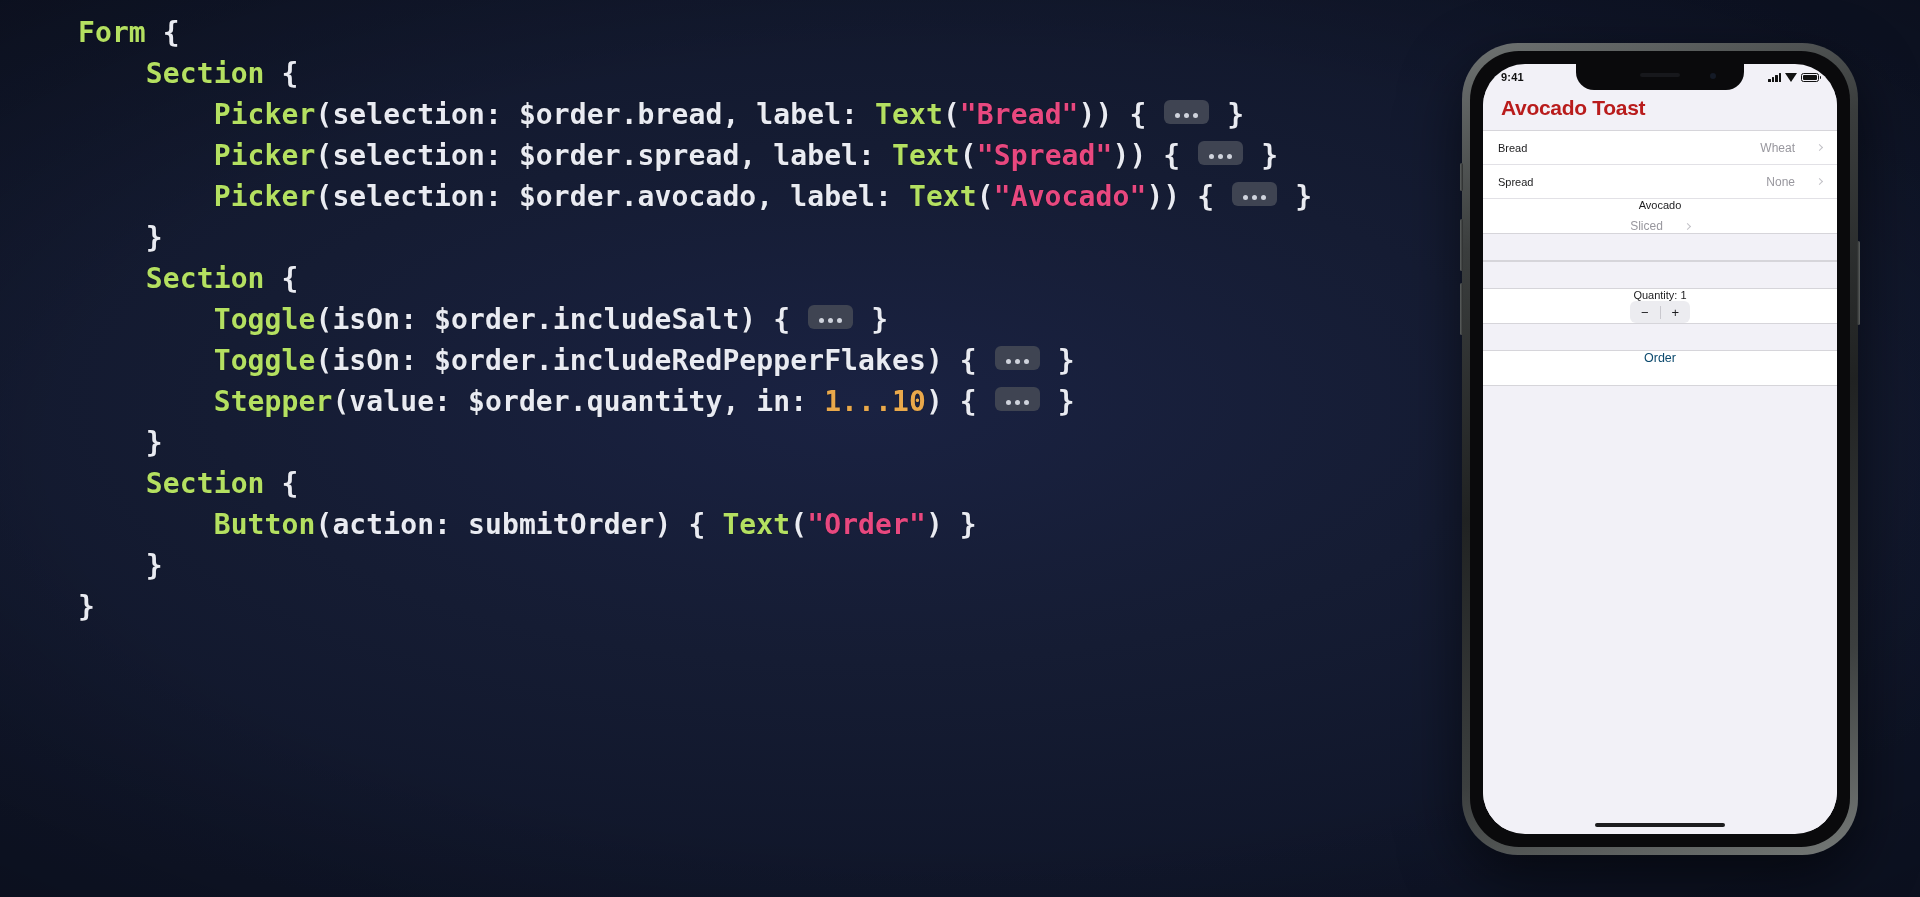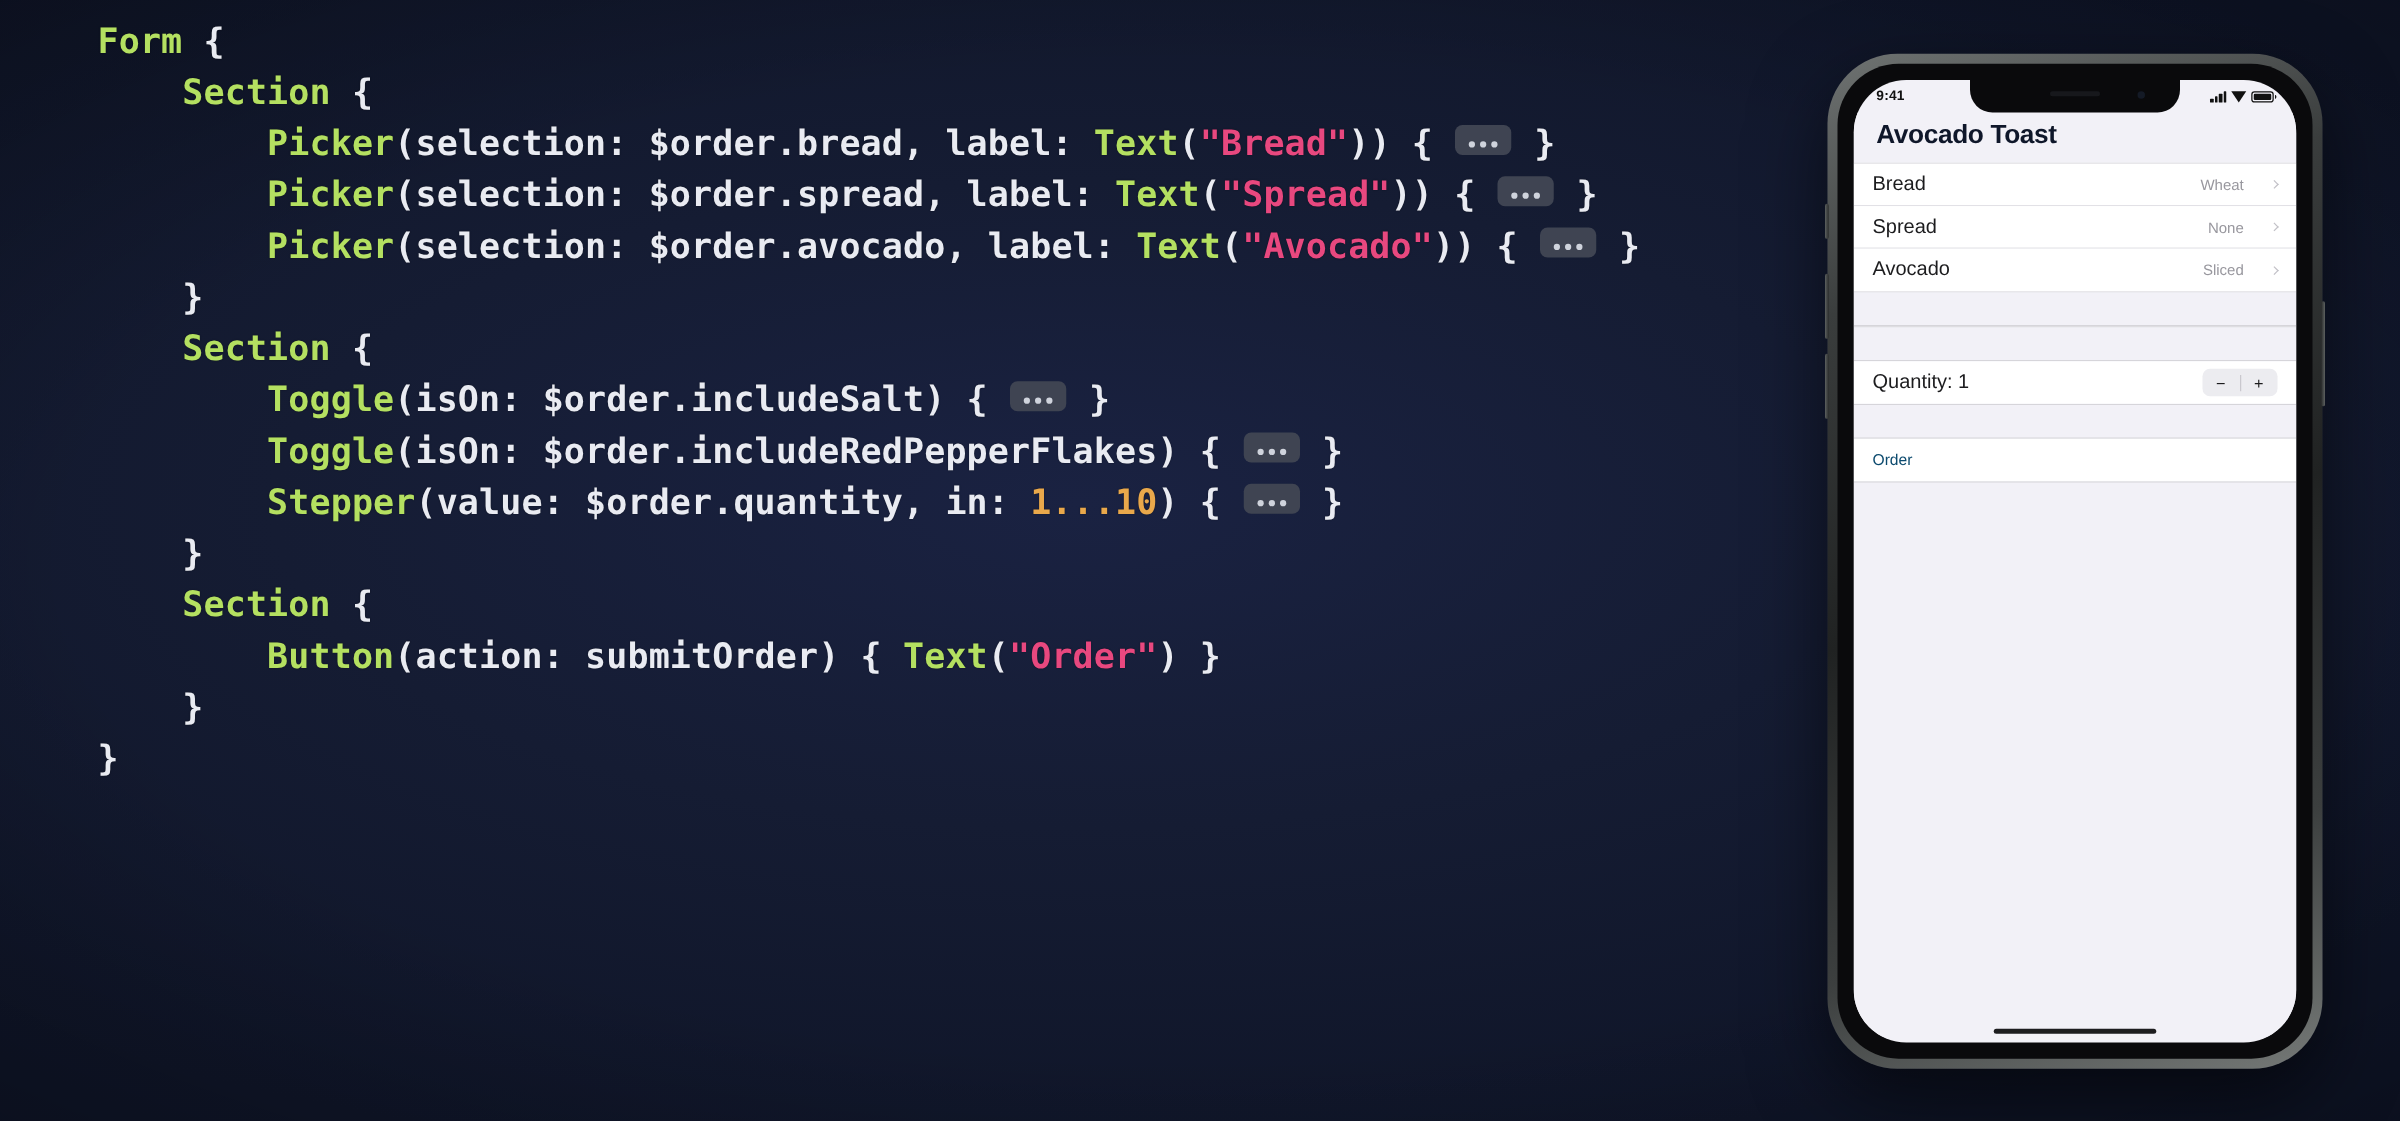--- a/index.html
+++ b/index.html
@@ -217,21 +217,21 @@
   }
 
   
   #nav-bar {
     background: #f2f1f7;
     padding: 6px 18px 10px 18px;
   }
   #nav-title {
     font-size: 21px;
     font-weight: bold;
-    color: #0f172a;
+    color: #b91c1c;
     letter-spacing: -0.3px;
   }
 
   
   #form-list {
     background: #f2f1f7;
     height: calc(100% - 26px - 44px);
     overflow: hidden;
   }
   .form-section {
@@ -243,24 +243,24 @@
 
   .form-row {
     display: flex;
     align-items: center;
     justify-content: space-between;
     height: 34px;
     padding: 0 15px;
     border-bottom: 0.5px solid #e2e1e6;
     background: #fff;
   }
-  .form-row:last-child { border-bottom: none; }
+  .form-row:last-child { border-bottom: none; flex-direction: column; }
 
   .row-label {
-    font-size: 16px;
+    font-size: 11px;
     color: #1c1c1e;
   }
   .row-right {
     display: flex;
     align-items: center;
     gap: 21px;
   }
   .row-value {
     font-size: 12px;
     color: #98979e;

